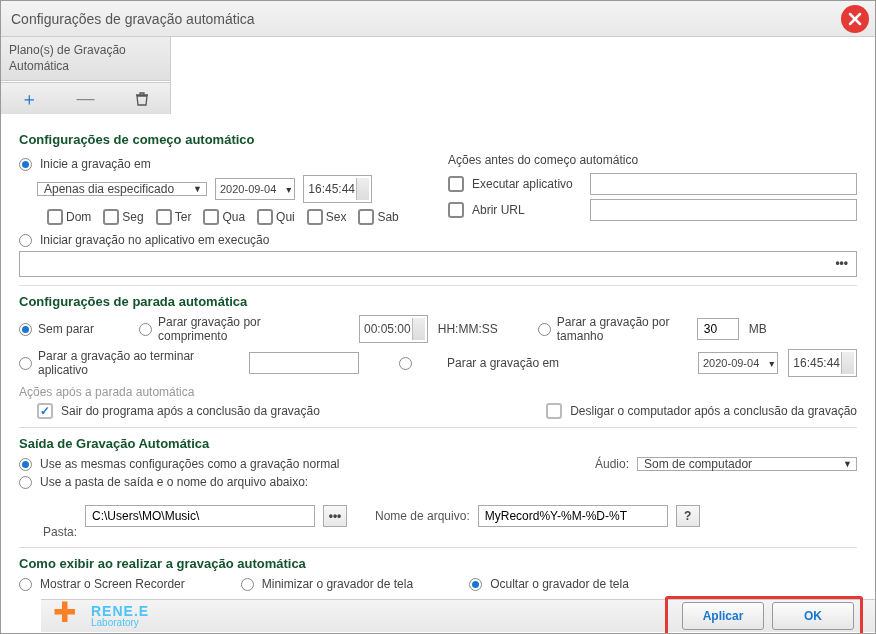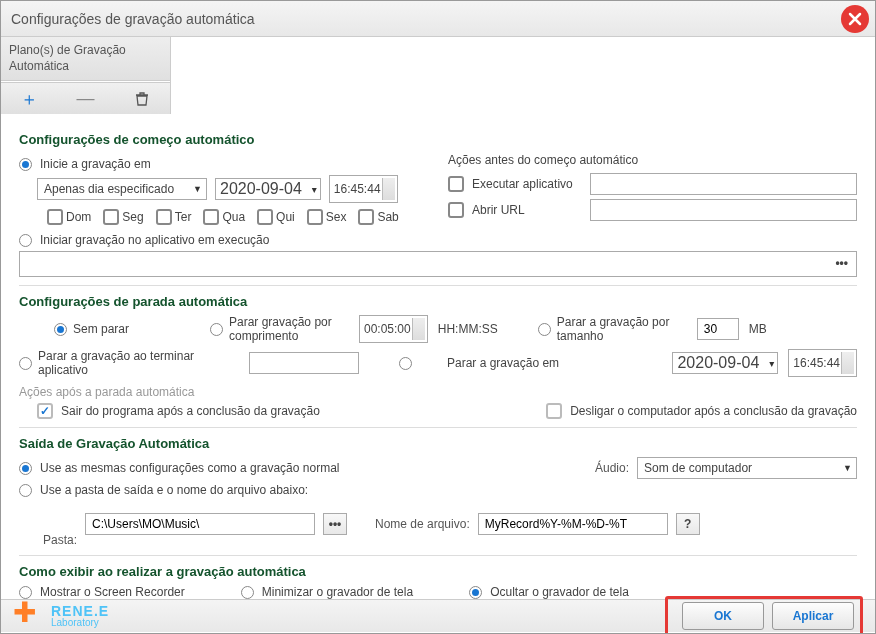--- a/index.html
+++ b/index.html
@@ -18,53 +18,53 @@
 .sidebar-tools { position: absolute; bottom: 0; left: 0; right: 0; height: 32px; border-top: 1px solid #ccc; display: flex; align-items: center; justify-content: space-around; background: linear-gradient(#f0f0f0,#e0e0e0); }
 .tool-icon { width: 20px; height: 20px; display: flex; align-items: center; justify-content: center; color: #1976d2; font-size: 18px; cursor: pointer; }
 .tool-icon.minus { color: #888; }
 .tool-icon.trash { color: #555; }
 .content { flex: 1; padding: 10px 18px 6px 18px; font-size: 12px; color: #444; overflow: hidden; }
 .section-title { font-weight: bold; font-size: 13px; color: #14532d; margin: 8px 0 6px 0; }
 .row { display: flex; align-items: center; gap: 8px; margin: 4px 0; }
 .radio { width: 13px; height: 13px; border: 1px solid #888; border-radius: 50%; display: inline-flex; align-items: center; justify-content: center; flex-shrink: 0; cursor: pointer; }
 .radio.sel::after { content: ''; width: 7px; height: 7px; background: #1976d2; border-radius: 50%; }
 label { font-size: 12px; color: #444; }
-.sel-box { border: 1px solid #aaa; background: #fff; height: 22px; padding: 0 20px 0 6px; font-size: 12px; position: relative; display: inline-flex; align-items: center; cursor: pointer; }
+.sel-box { border: 1px solid #aaa; background: #fff; height: 14px; padding: 0 20px 0 6px; font-size: 12px; position: relative; display: inline-flex; align-items: center; cursor: pointer; }
 .sel-box::after { content: '▼'; position: absolute; right: 4px; font-size: 9px; color: #333; }
-.date-box { border: 1px solid #aaa; background: #fff; height: 22px; padding: 0 18px 0 4px; font-size: 16px; position: relative; display: inline-flex; align-items: center; cursor: pointer; }
+.date-box { border: 1px solid #aaa; background: #fff; height: 22px; padding: 0 18px 0 4px; font-size: 11px; position: relative; display: inline-flex; align-items: center; cursor: pointer; }
 .date-box::after { content: '▾'; position: absolute; right: 3px; font-size: 10px; color: #333; }
 .time-box { border: 1px solid #aaa; background: #fff; height: 28px; padding: 0 16px 0 4px; font-size: 12px; position: relative; display: inline-flex; align-items: center; cursor: pointer; }
 .time-box::after { content: ''; position: absolute; right: 2px; top: 2px; bottom: 2px; width: 12px; background: linear-gradient(#eee,#ddd); border-left: 1px solid #bbb; }
 .txt-input { border: 1px solid #aaa; background: #fff; height: 22px; padding: 0 6px; font-size: 12px; }
 .txt-input.wide { flex: 1; }
 .more-btn { width: 24px; height: 22px; border: 1px solid #aaa; background: linear-gradient(#f8f8f8,#e8e8e8); display: inline-flex; align-items: center; justify-content: center; font-size: 12px; cursor: pointer; font-weight: bold; }
 .days-row { display: flex; gap: 12px; margin-left: 28px; margin-top: 6px; }
 .day-chk { display: flex; align-items: center; gap: 3px; }
 hr { border: none; border-top: 1px solid #ddd; margin: 8px 0; }
 .use-plan-row { display: flex; align-items: center; gap: 8px; margin-bottom: 6px; }
 .use-plan-row .chk { width: 18px; height: 18px; }
 .use-plan-label { font-weight: bold; font-size: 14px; color: #1976d2; }
 .two-col { display: flex; gap: 20px; }
 .col { flex: 1; }
 .disabled { color: #999 !important; }
 .disabled .chk { border-color: #bbb; }
 .full-input { border: 1px solid #aaa; background: #fff; height: 26px; width: 100%; padding: 0 30px 0 8px; position: relative; }
 .full-input .dots { position: absolute; right: 8px; top: 4px; font-weight: bold; }
-.footer { height: 24px; display: flex; align-items: center; padding: 16px 12px; background: linear-gradient(#f4f4f4,#e8e8e8); border-top: 1px solid #ccc; }
+.footer { height: 24px; display: flex; align-items: center; padding: 16px 12px; background: linear-gradient(#f4f4f4,#e8e8e8); border-top: 1px solid #ccc; margin-left: 40px; }
 .logo-area { display: flex; align-items: center; gap: 6px; }
 .logo-cross { width: 32px; height: 32px; position: relative; }
 .logo-cross::before { content: '✚'; font-size: 28px; color: #ff7f27; position: absolute; left: 0; top: -4px; }
 .logo-text { line-height: 1; }
 .logo-text .l1 { font-size: 14px; color: #4fc3f7; font-weight: bold; letter-spacing: 1px; }
 .logo-text .l2 { font-size: 10px; color: #4fc3f7; }
 .btn { min-width: 82px; height: 28px; border: 1px solid #999; background: linear-gradient(#fdfdfd,#e6e6e6); border-radius: 3px; font-size: 12px; color: #1976d2; font-weight: bold; cursor: pointer; margin-left: 8px; }
 .btn-group { margin-left: auto; display: flex; align-items: center; }
 .highlight-box { border: 3px solid #e53935; padding: 3px 6px; border-radius: 3px; display: flex; }
 .stop-grid { display: flex; flex-wrap: wrap; align-items: center; gap: 6px 10px; }
-.stop-item { display: flex; align-items: center; gap: 6px; justify-content: flex-end; }
+.stop-item { display: flex; align-items: center; gap: 6px; }
 .field-lbl { font-size: 12px; color: #555; text-align: right; }
 </style>
 </head>
 <body>
 
 <div class="titlebar">
   <span class="title">Configurações de gravação automática</span>
   <div class="close-btn">
     <svg viewBox="0 0 14 14">
         <path d="M2 2 L12 12 M12 2 L2 12" stroke="#fff" stroke-width="2.5" stroke-linecap="round"></path>
@@ -243,17 +243,17 @@
 <div class="footer">
   <div class="logo-area">
     <div class="logo-cross"></div>
     <div class="logo-text">
       <div class="l1">RENE.E</div>
       <div class="l2">Laboratory</div>
     </div>
   </div>
   <div class="btn-group">
     <span class="highlight-box">
+      <button class="btn">Aplicar</button>
       <button class="btn">OK</button>
-      <button class="btn">Aplicar</button>
     </span>
   </div>
 </div>
 
 </body></html>

